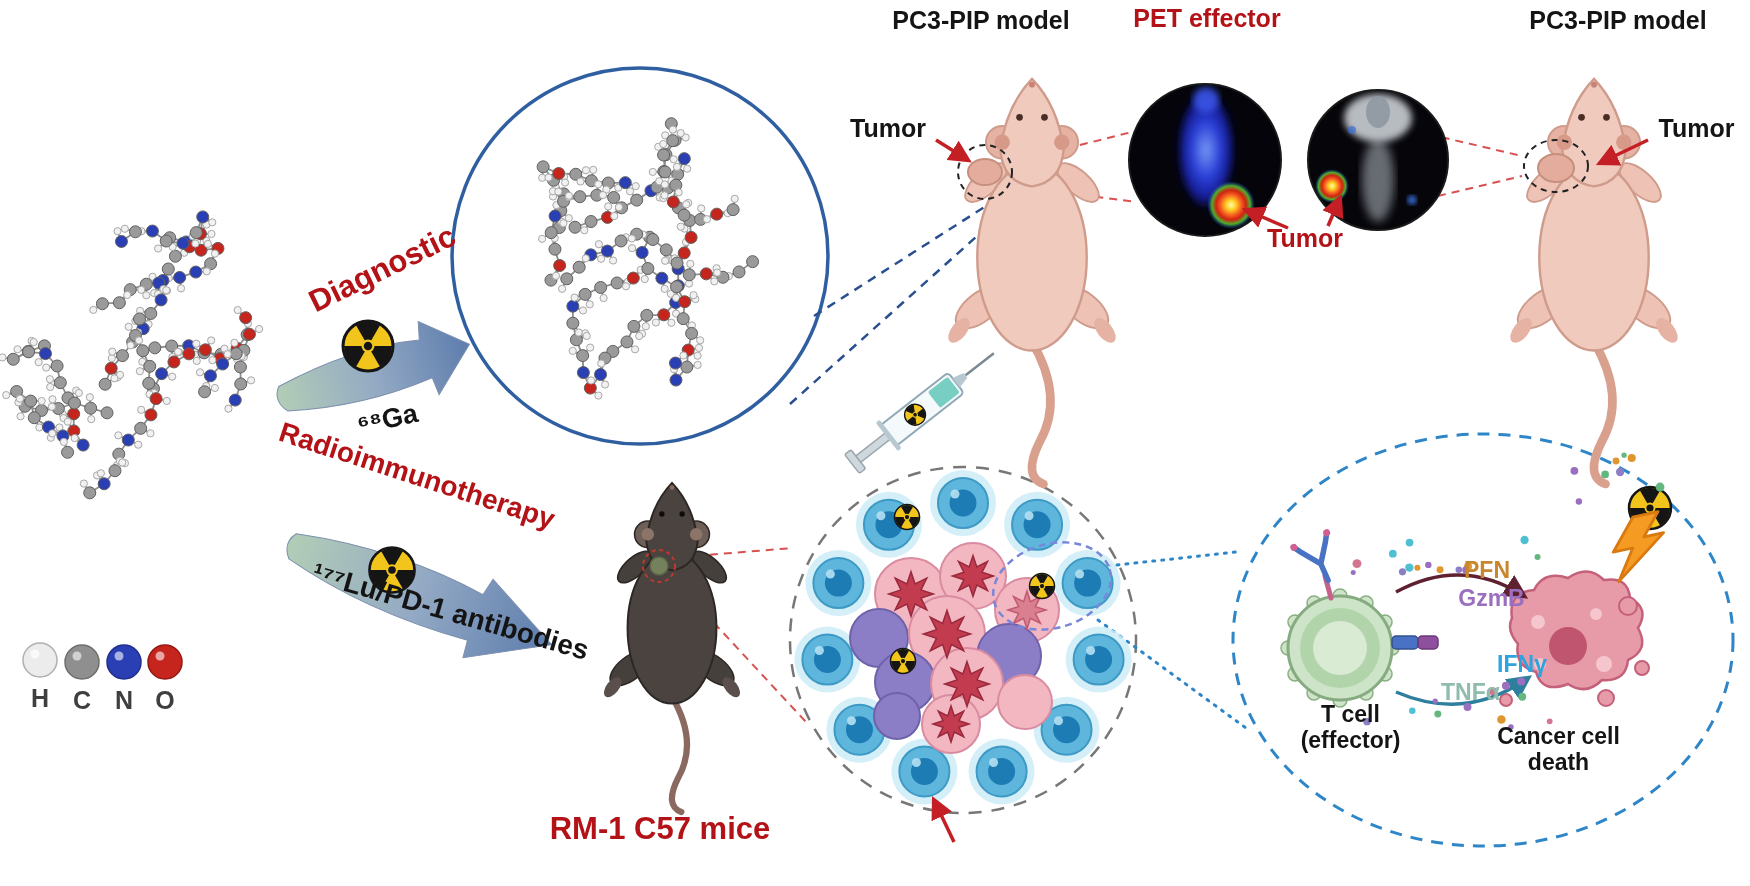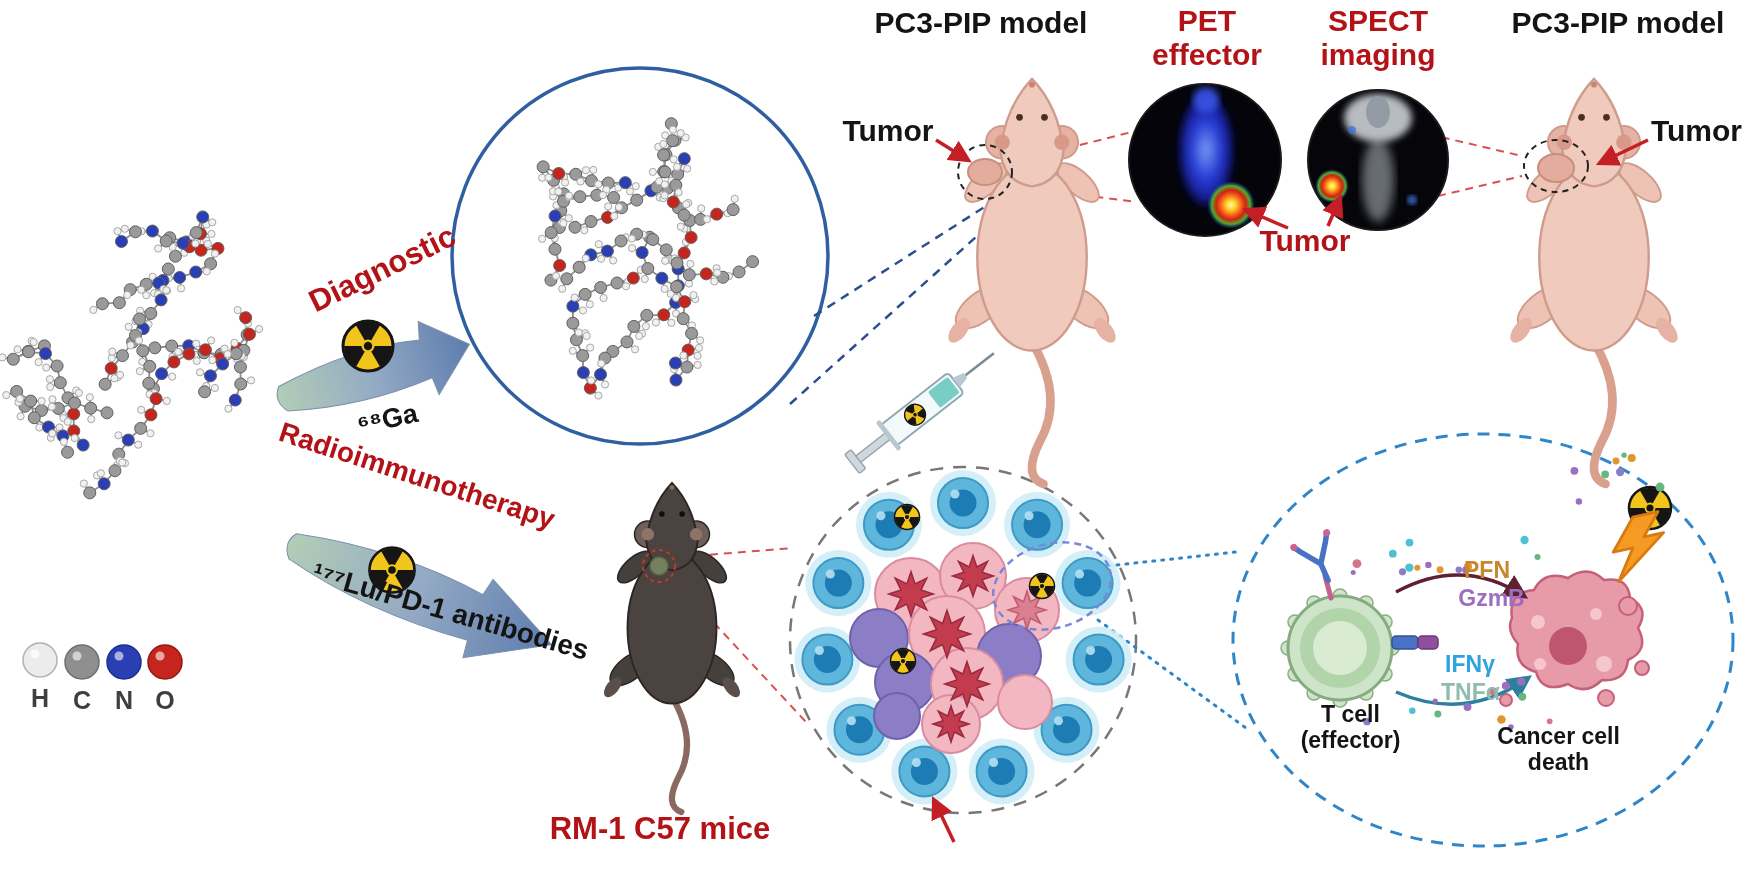--- a/index.html
+++ b/index.html
@@ -7,21 +7,21 @@
   body{font-family:"Liberation Sans",sans-serif}
   #canvas{position:relative;width:1750px;height:886px;background:#fff;overflow:hidden}
   #art{position:absolute;left:0;top:0}
   .label{position:absolute;font-weight:700;text-align:center;line-height:1.12;color:var(--text_black,#141414)}
   .red{color:var(--accent_red,#b31217)}
   .gray{color:#3f3f3f}
   .c-pfn{color:var(--pfn_orange,#c8862f)}
   .c-gzmb{color:var(--gzmb_purple,#9b6fc0)}
   .c-ifng{color:var(--ifng_blue,#2fa3dd)}
   .c-tnfa{color:var(--tnfa_teal,#8fbcac)}
-  .s31{font-size:31px}.s30{font-size:30px}.s28{font-size:28px}.s27{font-size:27px}.s25{font-size:25px}.s23{font-size:23px}
+  .s31{font-size:31px}.s30{font-size:25px}.s28{font-size:28px}.s27{font-size:27px}.s25{font-size:25px}.s23{font-size:23px}
   .nowrap{white-space:nowrap}
   .rotn26{transform:rotate(-26deg)}
   .rotn12{transform:rotate(-12deg)}
   .rot18{transform:rotate(18deg)}
   .rot16{transform:rotate(16deg)}
 </style>
 </head>
 <body>
 
 <div id="canvas">
@@ -1171,38 +1171,37 @@
     <circle cx="165" cy="662" r="17" fill="#c6251d" stroke="#961812" stroke-width="1.5"></circle>
     <circle cx="35" cy="654" r="4.5" fill="#ffffff" opacity="0.75"></circle>
     <circle cx="77" cy="656" r="4.5" fill="#ffffff" opacity="0.6"></circle>
     <circle cx="119" cy="656" r="4.5" fill="#ffffff" opacity="0.6"></circle>
     <circle cx="160" cy="656" r="4.5" fill="#ffffff" opacity="0.6"></circle>
   </g>
 </svg>
 
 <div class="label black s30 nowrap" style="left:856px;top:6px;width:250px">PC3-PIP model</div>
 <div class="label red s30" style="left:1132px;top:4px;width:150px">PET effector</div>
-<div class="label red s30" style="left:1298px;top:4px;width:160px">SPECT imaging</div>
 <div class="label s30 nowrap" style="left:1488px;top:6px;width:260px">PC3-PIP model</div>
 <div class="label s30 nowrap" style="left:838px;top:114px;width:100px">Tumor</div>
 <div class="label red s30 nowrap" style="left:1250px;top:224px;width:110px">Tumor</div>
 <div class="label s30 nowrap" style="left:1644px;top:114px;width:105px">Tumor</div>
 
 <div class="label red s31 nowrap rotn26" style="left:285px;top:252px;width:195px">Diagnostic</div>
 <div class="label s27 nowrap rotn12" style="left:340px;top:404px;width:95px">⁶⁸Ga</div>
 <div class="label red s28 nowrap rot18" style="left:252px;top:460px;width:330px">Radioimmunotherapy</div>
 <div class="label s28 nowrap rot16" style="left:278px;top:596px;width:345px">¹⁷⁷Lu/PD-1 antibodies</div>
 
 <span class="label gray s25" style="left:25px;top:684px;width:30px">H</span>
 <span class="label gray s25" style="left:67px;top:686px;width:30px">C</span>
 <span class="label gray s25" style="left:109px;top:686px;width:30px">N</span>
 <span class="label gray s25" style="left:150px;top:686px;width:30px">O</span>
 
 <div class="label red s31 nowrap" style="left:510px;top:812px;width:300px">RM-1 C57 mice</div>
 
 <div class="label c-pfn s23 nowrap" style="left:1452px;top:558px;width:70px">PFN</div>
 <div class="label c-gzmb s23 nowrap" style="left:1444px;top:586px;width:95px">GzmB</div>
-<div class="label c-ifng s23 nowrap" style="left:1430px;top:652px;width:80px">IFNγ</div>
+<div class="label c-ifng s23 nowrap" style="left:1482px;top:652px;width:80px">IFNγ</div>
 <div class="label c-tnfa s23 nowrap" style="left:1428px;top:680px;width:85px">TNFα</div>
 <div class="label s23" style="left:1496px;top:724px;width:125px">Cancer cell death</div>
 <div class="label s23" style="left:1278px;top:702px;width:145px">T cell (effector)</div>
 
 </div>
 
 </body></html>

